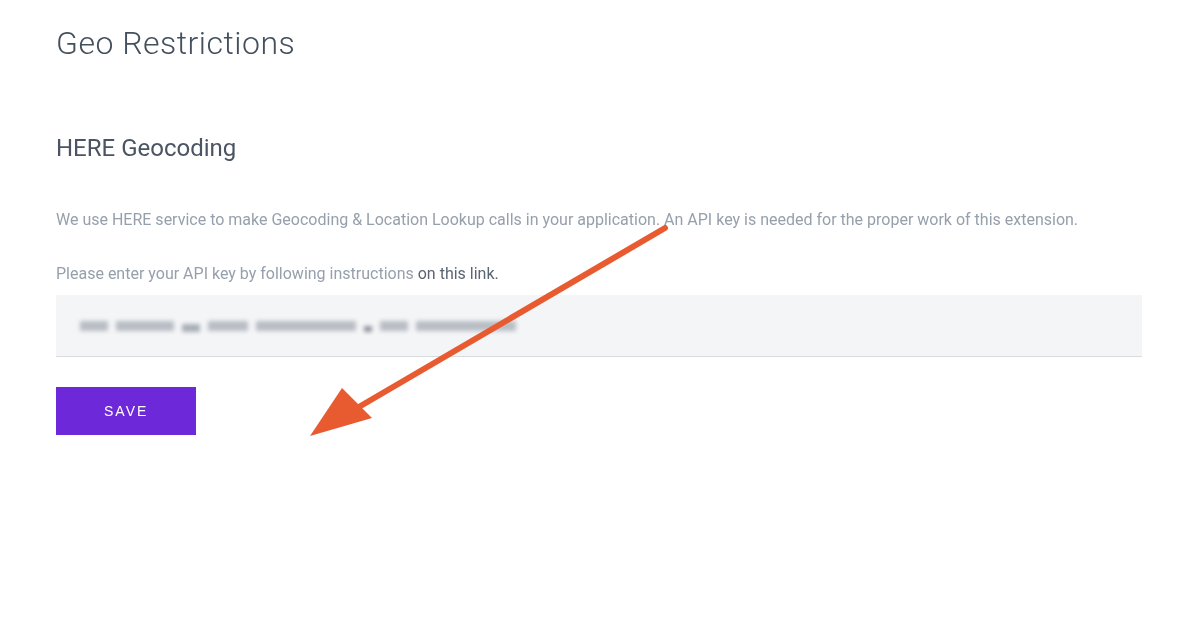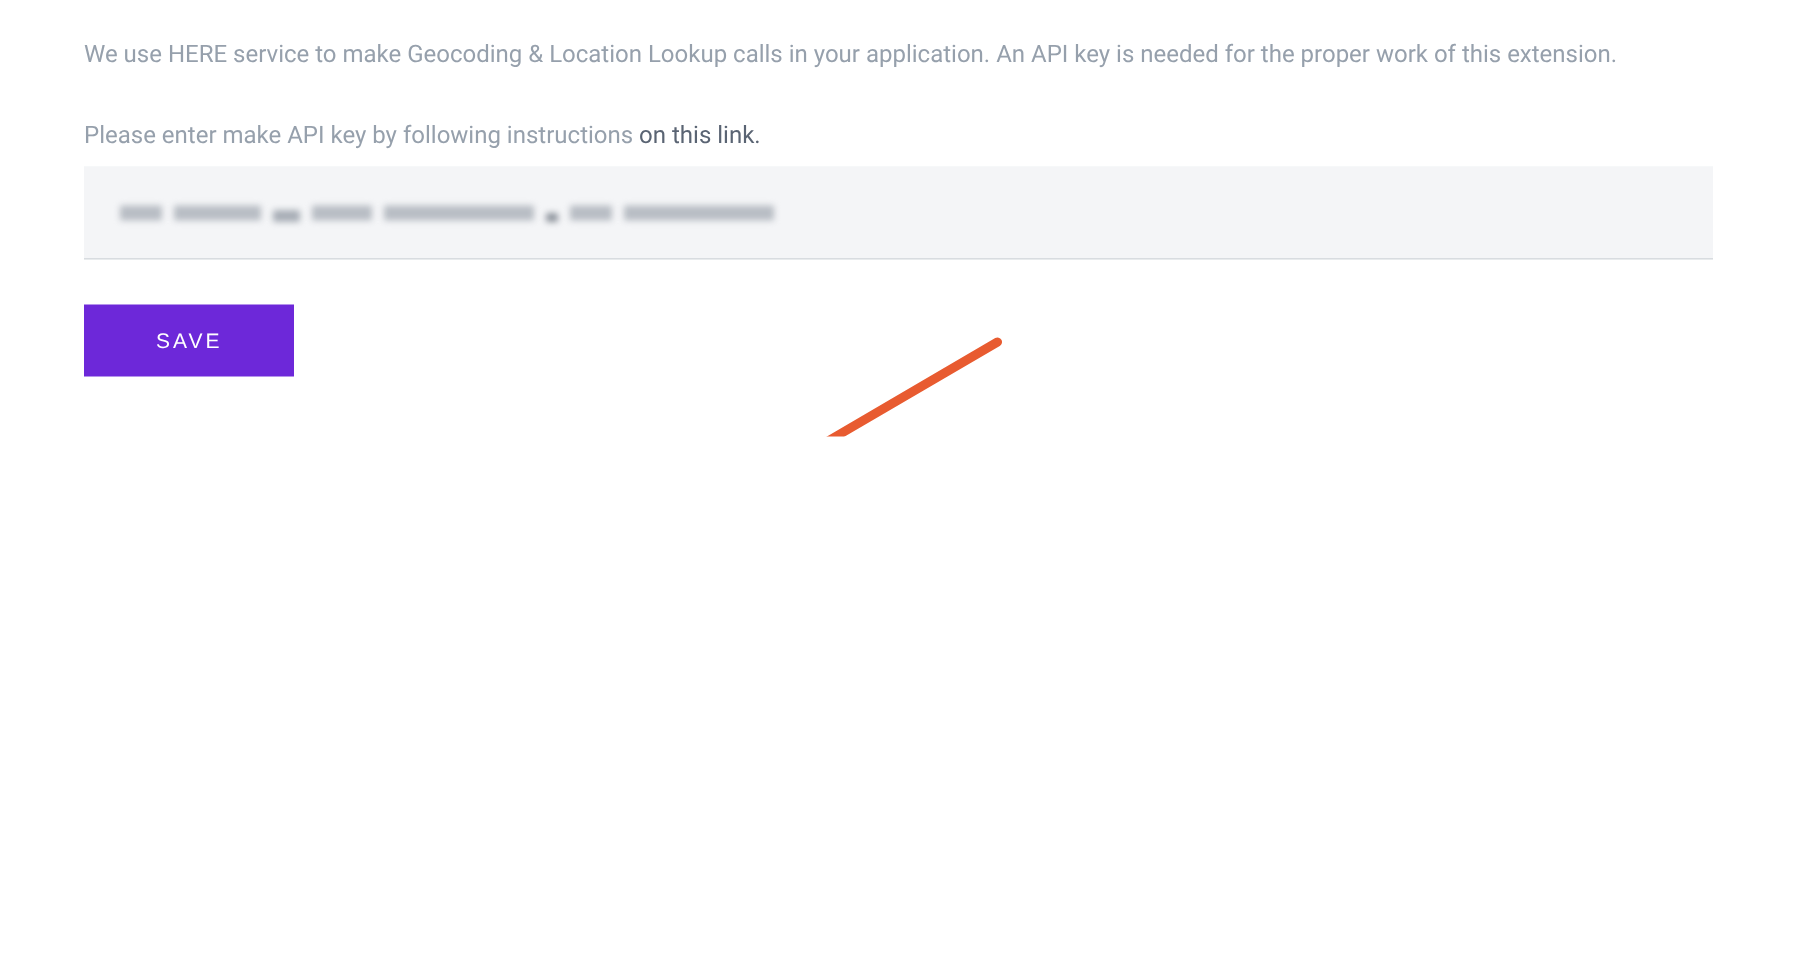--- a/index.html
+++ b/index.html
@@ -134,27 +134,29 @@
       top: 218px;
       left: 300px;
       width: 400px;
       height: 250px;
     }
   </style>
 </head>
 <body>
 
 <div class="container">
+  <h1 class="page-title">Geo Restrictions</h1>
 
 
+  <h2 class="section-title">HERE Geocoding</h2>
 
   <p class="description">We use HERE service to make Geocoding &amp; Location Lookup calls in your application. An API key is needed for the proper work of this extension.</p>
 
   <p class="instruction">
-    <span>Please enter make API key by following instructions </span><span class="link-text">on this link.</span>
+    <span>Please enter your API key by following instructions </span><span class="link-text">on this link.</span>
   </p>
 
   <div class="input-wrapper">
     <input type="text" class="input-field" value="" style="">
     <div class="blur-overlay">
       <div class="blur-block b1"></div>
       <div class="blur-block b2"></div>
       <div class="blur-block b3"></div>
       <div class="blur-block b4"></div>
       <div class="blur-block b5"></div>

